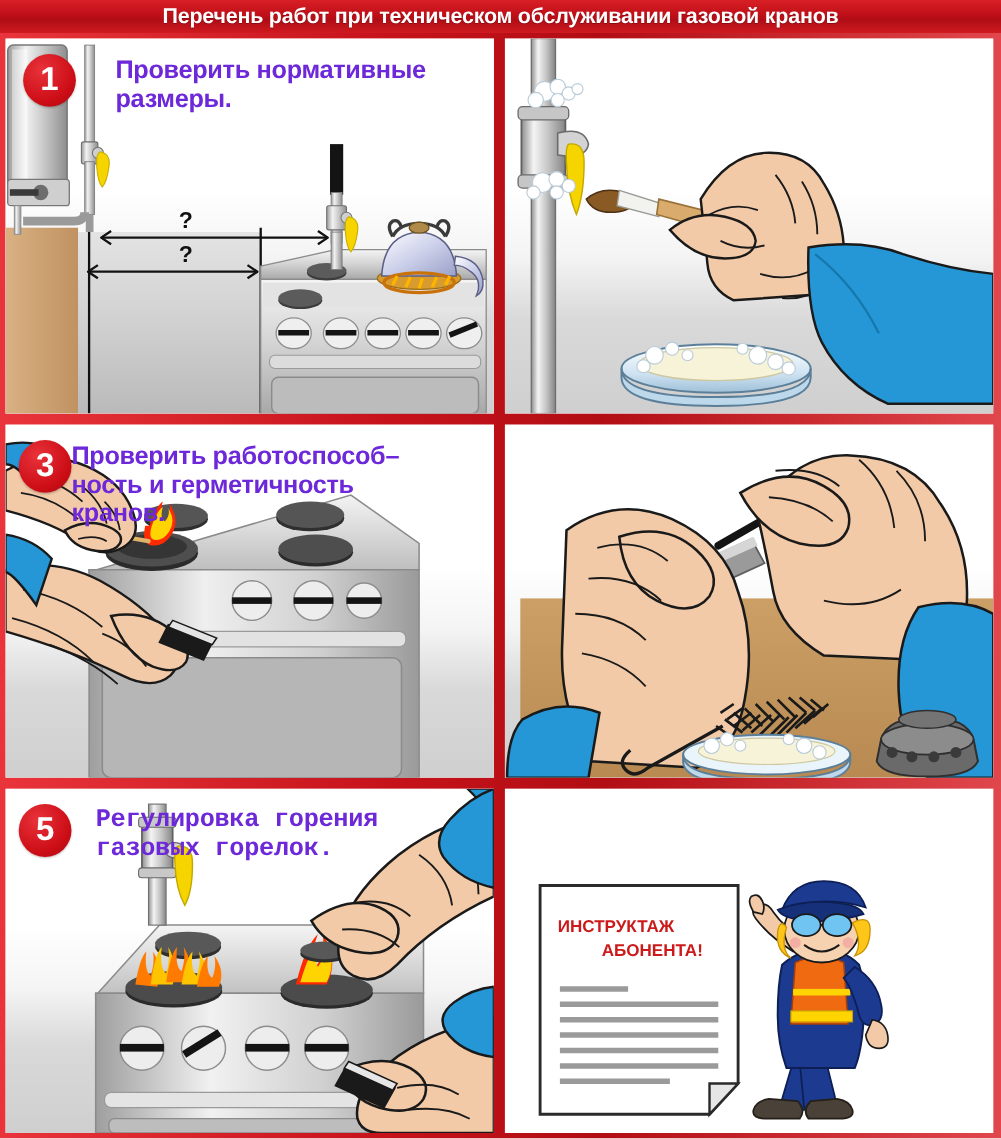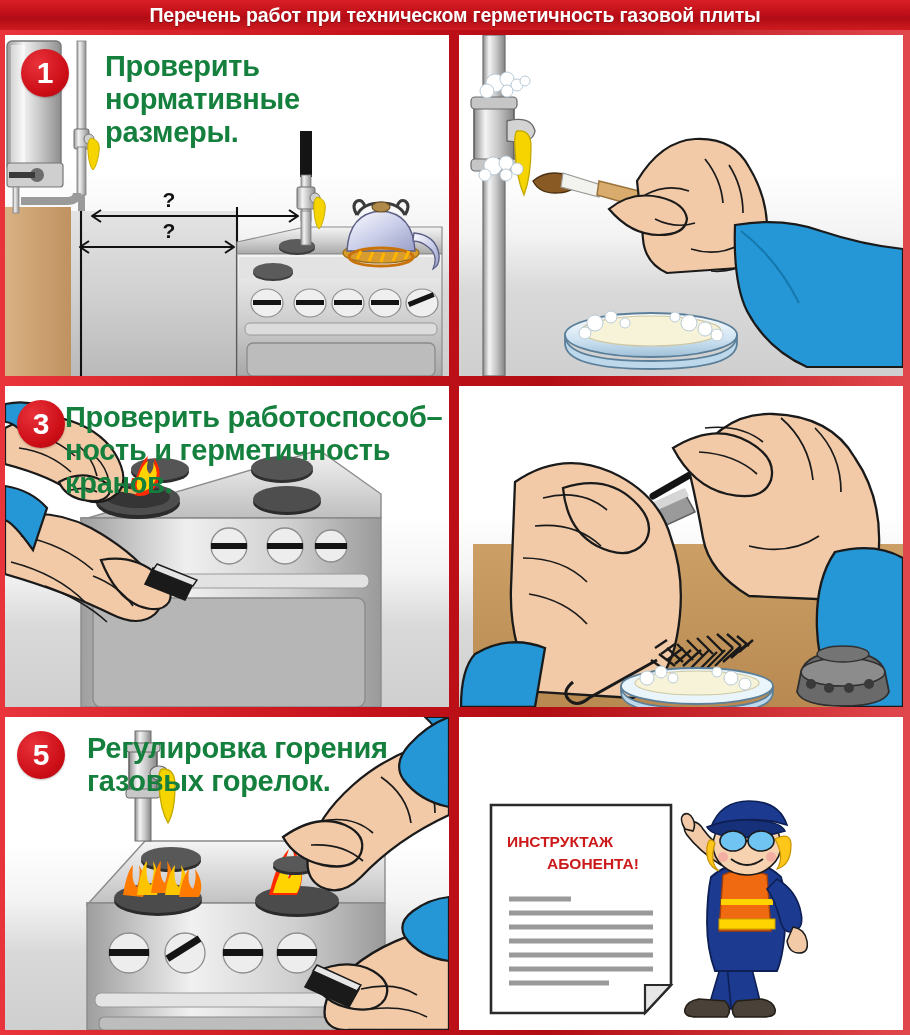--- a/index.html
+++ b/index.html
@@ -28,36 +28,36 @@
   .panel .bg{position:absolute;inset:0;
     background:linear-gradient(to bottom,#ffffff 0%,#ffffff 40%,#f4f4f4 58%,#d9d9d9 75%,#cfcfcf 100%);}
   .panel.plain .bg{background:#fff;}
 
   
   .hdr{position:absolute;left:0;top:0;display:flex;align-items:flex-start;z-index:40;}
   .num{width:48px;height:48px;flex:0 0 48px;border-radius:50%;
     background:radial-gradient(circle at 35% 30%,#e8323a,#cc0d16 65%,#a60a12);
     color:#fff;font-size:30px;font-weight:bold;line-height:48px;text-align:center;
     box-shadow:0 1px 2px rgba(0,0,0,.25);}
-  .cap{font-size:29px;font-weight:bold;color:#15803d;line-height:1.13;
+  .cap{font-size:23px;font-weight:bold;color:#6d28d9;line-height:1.13;
     letter-spacing:-.3px;white-space:pre-line;}
   .hdr.i1{left:16px;top:14px;}       .hdr.i1 .cap{margin-left:36px;margin-top:1px;}
   .hdr.i3{left:12px;top:14px;}       .hdr.i3 .cap{margin-top:1px;}
-  .hdr.i5{left:12px;top:14px;}       .hdr.i5 .cap{margin-left:22px;margin-top:1px;}
+  .hdr.i5{left:12px;top:14px;}       .hdr.i5 .cap{margin-left:22px;margin-top:1px;font-family:Liberation Mono, monospace;}
 
   .art{position:absolute;inset:0;z-index:5;}
   svg{display:block;}
 </style>
 </head>
 <body>
 
 <div class="poster">
 
   <div class="titlebar">
-    <div class="ttxt">Перечень работ при техническом герметичность газовой плиты</div>
+    <div class="ttxt">Перечень работ при техническом обслуживании газовой кранов</div>
   </div>
 
   <div class="grid">
 
     <div class="panel p1">
       <div class="bg"></div>
       <div class="art">
         <svg width="444" height="341" viewBox="0 0 444 341">
           <defs>
             <linearGradient id="mtl" x1="0" y1="0" x2="1" y2="0">

